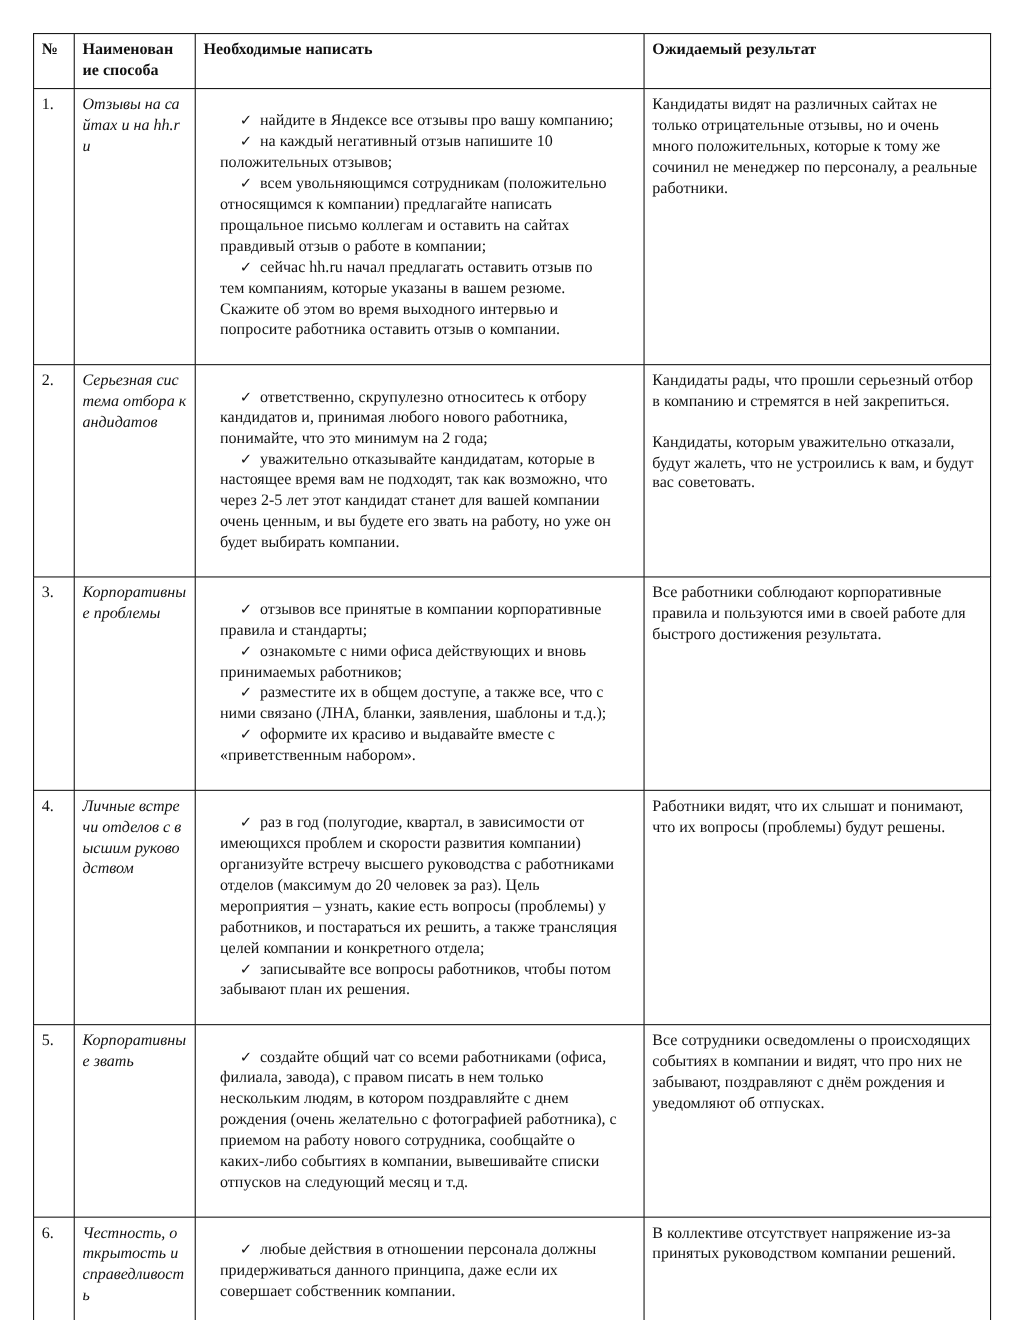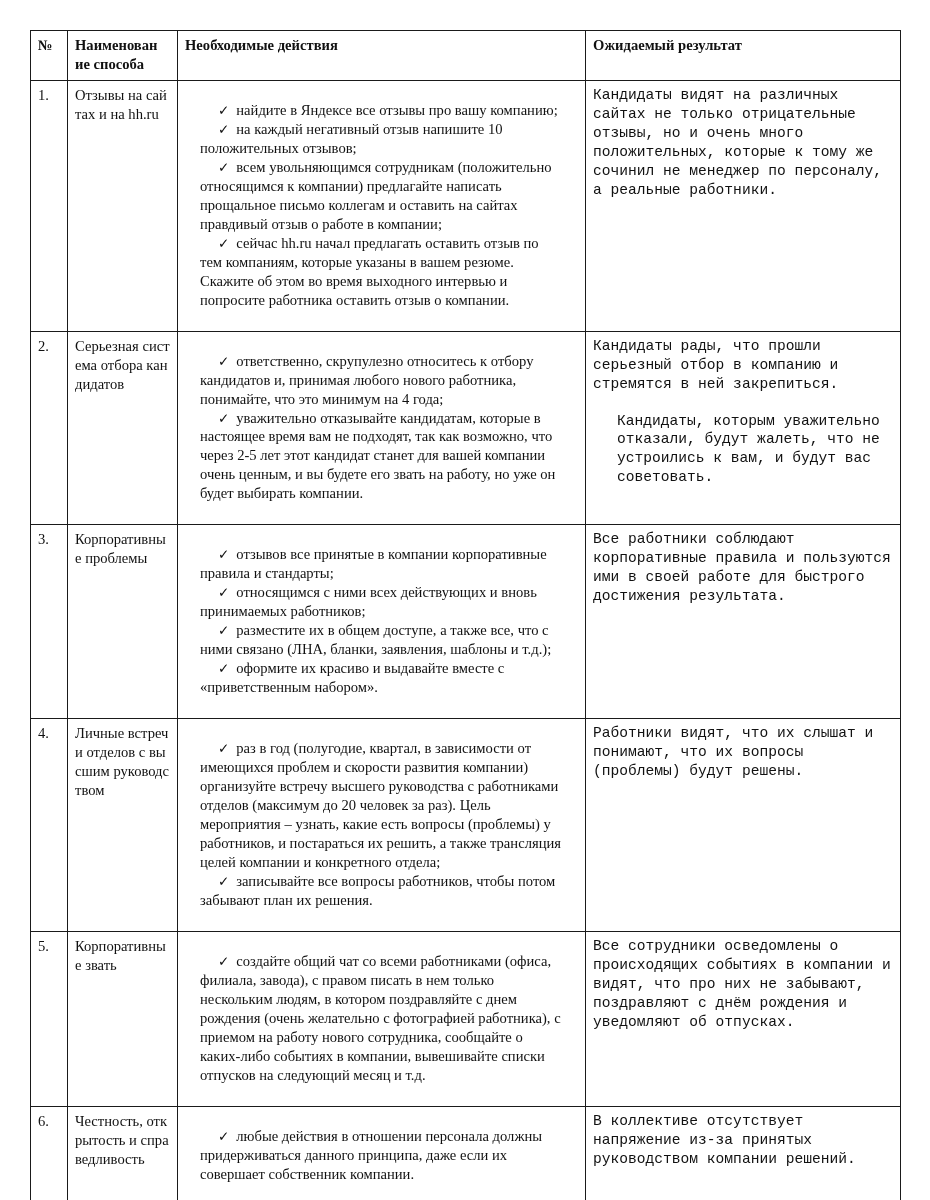--- a/index.html
+++ b/index.html
@@ -60,24 +60,25 @@
   td.cell-num {
     text-align: left;
     padding-left: 8px;
     white-space: nowrap;
   }
 
   td.cell-name {
     word-break: break-all;
     overflow-wrap: anywhere;
     hyphens: none;
+    font-style: italic;
   }
 
   td.cell-action { padding-left: 8px; }
-  td.cell-result { padding-left: 8px; font-family: Liberation Mono, monospace; }
+  td.cell-result { padding-left: 8px; }
 
   ul.check-list {
     list-style: none;
     margin: 15px;
     padding: 0;
   }
   ul.check-list > li {
     margin: 0;
     padding: 0;
     text-indent: 18px;
@@ -86,39 +87,38 @@
   ul.check-list > li .tick {
     font-size: 13.5px;
     padding-right: 7px;
   }
 
   p.result-para {
     margin: 0 0 0 0;
   }
   p.result-para + p.result-para {
     margin-top: 18px;
-    margin-left: 24px;
   }
 </style>
 </head>
 <body>
 
 <div class="page">
   <table class="methods-table">
     <colgroup>
       <col class="c-num">
       <col class="c-name">
       <col class="c-action">
       <col class="c-result">
     </colgroup>
     <thead>
       <tr>
         <th class="head-num">№</th>
         <th class="head-name">Наименован ие способа</th>
-        <th>Необходимые действия</th>
+        <th>Необходимые написать</th>
         <th>Ожидаемый результат</th>
       </tr>
     </thead>
     <tbody id="table-body">
         <tr>
           <td class="cell-num">1.</td>
           <td class="cell-name">Отзывы на сайтах и на hh.ru</td>
           <td class="cell-action">
             <ul class="check-list">
               <li><span class="tick">✓</span><span>найдите в Яндексе все отзывы про вашу компанию;</span></li>
@@ -129,36 +129,36 @@
           </td>
           <td class="cell-result">
             <p class="result-para">Кандидаты видят на различных сайтах не только отрицательные отзывы, но и очень много положительных, которые к тому же сочинил не менеджер по персоналу, а реальные работники.</p>
           </td>
         </tr>
         <tr>
           <td class="cell-num">2.</td>
           <td class="cell-name">Серьезная система отбора кандидатов</td>
           <td class="cell-action">
             <ul class="check-list">
-              <li><span class="tick">✓</span><span>ответственно, скрупулезно относитесь к отбору кандидатов и, принимая любого нового работника, понимайте, что это минимум на 4 года;</span></li>
+              <li><span class="tick">✓</span><span>ответственно, скрупулезно относитесь к отбору кандидатов и, принимая любого нового работника, понимайте, что это минимум на 2 года;</span></li>
               <li><span class="tick">✓</span><span>уважительно отказывайте кандидатам, которые в настоящее время вам не подходят, так как возможно, что через 2-5 лет этот кандидат станет для вашей компании очень ценным, и вы будете его звать на работу, но уже он будет выбирать компании.</span></li>
             </ul>
           </td>
           <td class="cell-result">
             <p class="result-para">Кандидаты рады, что прошли серьезный отбор в компанию и стремятся в ней закрепиться.</p>
             <p class="result-para">Кандидаты, которым уважительно отказали, будут жалеть, что не устроились к вам, и будут вас советовать.</p>
           </td>
         </tr>
         <tr>
           <td class="cell-num">3.</td>
           <td class="cell-name">Корпоративные проблемы</td>
           <td class="cell-action">
             <ul class="check-list">
               <li><span class="tick">✓</span><span>отзывов все принятые в компании корпоративные правила и стандарты;</span></li>
-              <li><span class="tick">✓</span><span>относящимся с ними всех действующих и вновь принимаемых работников;</span></li>
+              <li><span class="tick">✓</span><span>ознакомьте с ними офиса действующих и вновь принимаемых работников;</span></li>
               <li><span class="tick">✓</span><span>разместите их в общем доступе, а также все, что с ними связано (ЛНА, бланки, заявления, шаблоны и т.д.);</span></li>
               <li><span class="tick">✓</span><span>оформите их красиво и выдавайте вместе с «приветственным набором».</span></li>
             </ul>
           </td>
           <td class="cell-result">
             <p class="result-para">Все работники соблюдают корпоративные правила и пользуются ими в своей работе для быстрого достижения результата.</p>
           </td>
         </tr>
         <tr>
           <td class="cell-num">4.</td>

